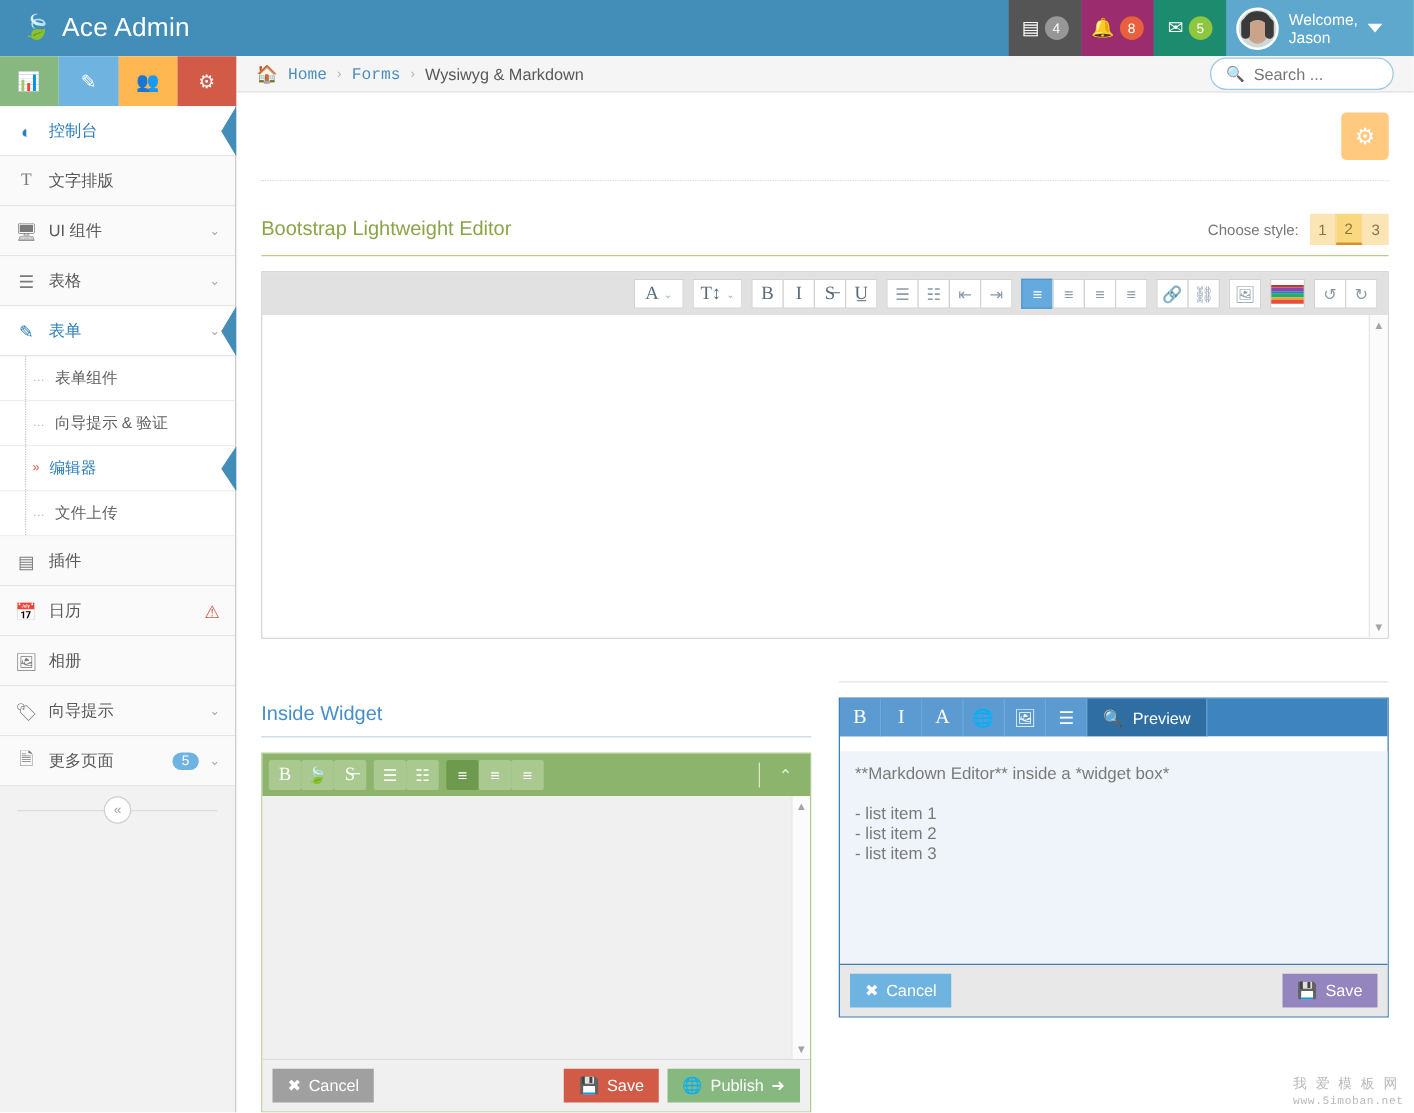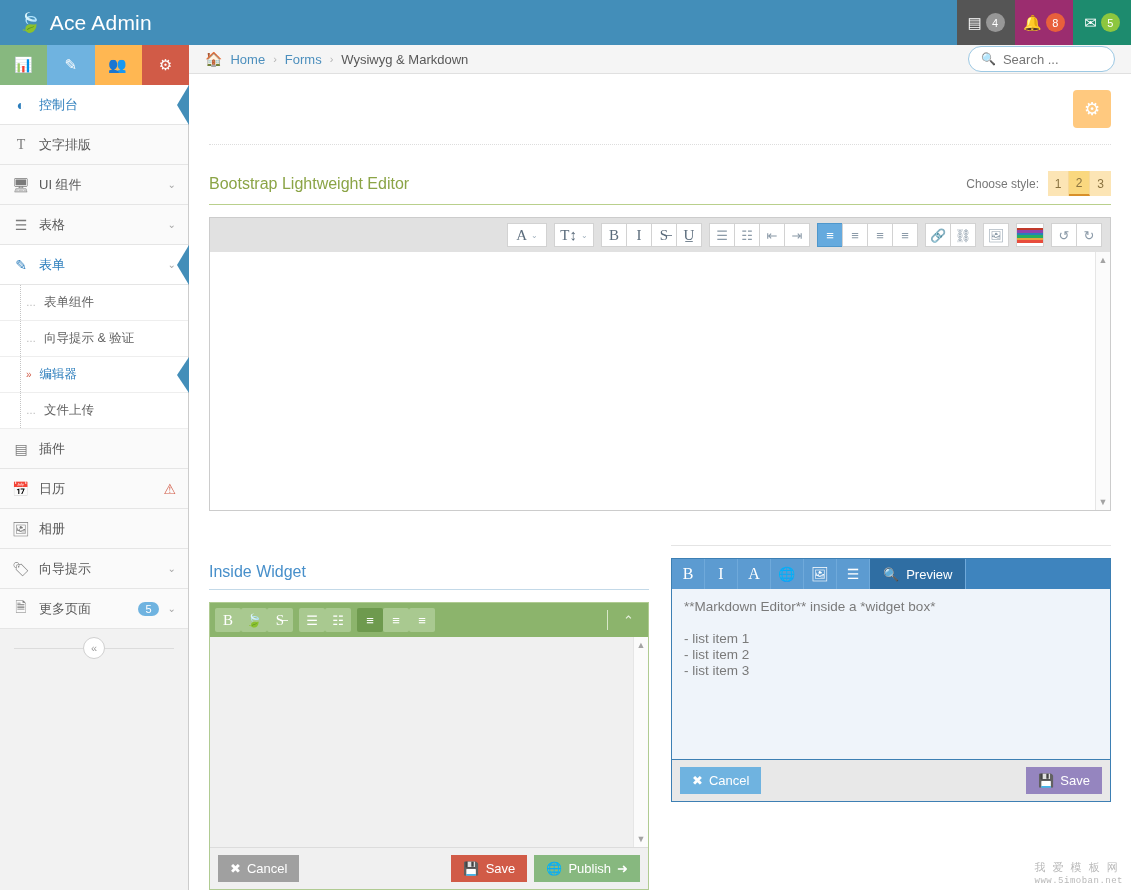--- a/index.html
+++ b/index.html
@@ -63,21 +63,21 @@
   .num-badge { background:#6FB3E0; color:#fff; border-radius:10px; padding:1px 7px; font-size:11px; }
   .collapse-bar { height:38px; display:flex; align-items:center; justify-content:center; position:relative; }
   .collapse-bar::before { content:""; position:absolute; left:14px; right:14px; top:50%; border-top:1px solid #dcdcdc; }
   .collapse-btn { width:22px;height:22px;border:1px solid #d0d0d0;border-radius:50%;background:#fff;
       display:flex;align-items:center;justify-content:center;color:#9c9c9c;font-size:11px;z-index:1;cursor:pointer;}
 
   .content { flex:1; background:#fff; display:flex; flex-direction:column; min-width:0; }
   .breadcrumbs { height:39px; background:#f5f5f5; border-bottom:1px solid #e0e0e0;
                  display:flex; align-items:center; padding:0 16px; gap:8px; }
   .bc-home { color:#4d4d4d; font-size:14px; }
-  .bc-link { color:#4C8FBD; font-size:13px; cursor:pointer; }
+  .bc-link { color:#4C8FBD; font-size:13px; cursor:pointer;font-family:Liberation Mono, monospace; }
   .bc-sep { color:#b4b4b4; font-size:11px; }
   .bc-cur { color:#585858; font-size:13px; }
   .bc-spacer { flex:1; }
   .searchbox { border:1px solid #9cc8e3; border-radius:16px; height:26px; display:flex;
                align-items:center; padding:0 12px; gap:7px; width:147px; background:#fff; }
   .searchbox .mag { color:#4C8FBD; font-size:12px; }
   .searchbox input { border:none; outline:none; font-size:13px; color:#858585; width:100%;
                      font-family:"Liberation Sans", sans-serif; background:transparent; }
 
   .page-body { padding:16px 20px 0 20px; flex:1; position:relative; }
@@ -141,21 +141,21 @@
   .b-grey{background:#a0a0a0;} .b-red{background:#D15B47;} .b-green{background:#87B87F;}
   .b-blue{background:#6FB3E0;} .b-purple{background:#9585BF;}
   .foot-right { margin-left:auto; display:flex; gap:7px; }
 
   .md-box { border:1px solid #3d7fb3; margin-top:12px; }
   .md-tb { background:#3E84BE; display:flex; align-items:center; }
   .mtb { height:30px; min-width:33px; background:#5C9BD1; color:#fff; display:flex; align-items:center;
          justify-content:center; font-size:14px; cursor:pointer; border-right:1px solid #6fa9da; }
   .mtb-serif { font-family:"Liberation Serif", serif; font-size:16px; }
   .mtb.preview { background:#2F6EA3; min-width:auto; padding:0 13px; gap:7px; font-size:13px; }
-  .md-area { background:#EFF4FA; height:170px; padding:10px 12px; color:#7a7a7a; font-size:13.5px; line-height:16px; }
+  .md-area { background:#EFF4FA; height:170px; padding:10px 12px; color:#7a7a7a; font-size:13.5px; line-height:16px;margin-top:12px; }
   .md-foot { background:#E8E8E8; border-top:1px solid #3d7fb3; padding:7px 8px; display:flex; align-items:center; }
 
   .watermark { position:absolute; right:8px; bottom:2px; text-align:left; color:#b9b9b9;
                font-size:11px; line-height:14px; letter-spacing:2px; }
   .watermark .url { font-size:9px; letter-spacing:.5px; font-family:"Liberation Mono", monospace; }
 </style>
 </head>
 <body>
 
 <div class="navbar">
@@ -169,20 +169,33 @@
     <span class="glyph">▤</span>
     <span class="badge">4</span>
   </div>
   <div class="nav-btn nb-pink">
     <span class="glyph">🔔</span>
     <span class="badge">8</span>
   </div>
   <div class="nav-btn nb-green">
     <span class="glyph">✉</span>
     <span class="badge">5</span>
+  </div>
+  <div class="nb-user">
+    <span class="avatar">
+      <i class="hair"></i>
+        <i class="face"></i>
+        <i class="hair2"></i>
+        <i class="hair3"></i>
+    </span>
+    <span class="welcome">
+      <span>Welcome,</span><br>
+      <span>Jason</span>
+    </span>
+    <span class="caret-d"></span>
   </div>
 </div>
 
 <div class="shell">
 
   <div class="sidebar">
     <div class="shortcuts">
       <div class="tile t-green">
         <span>📊</span>
       </div>

